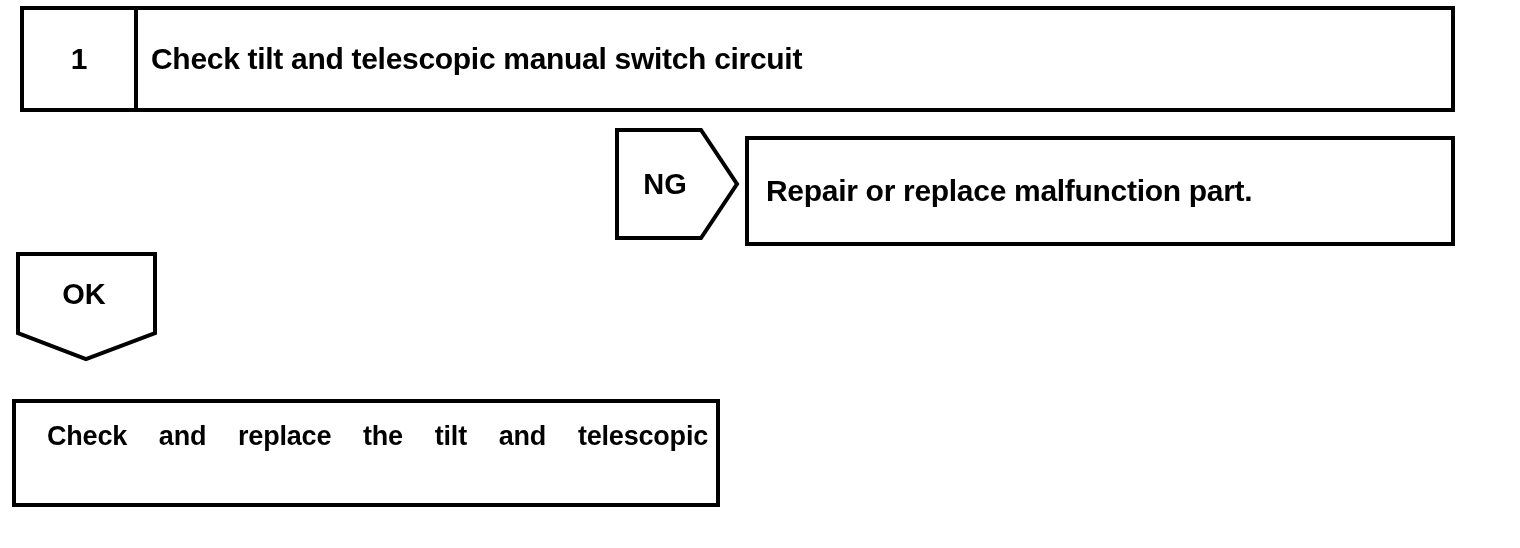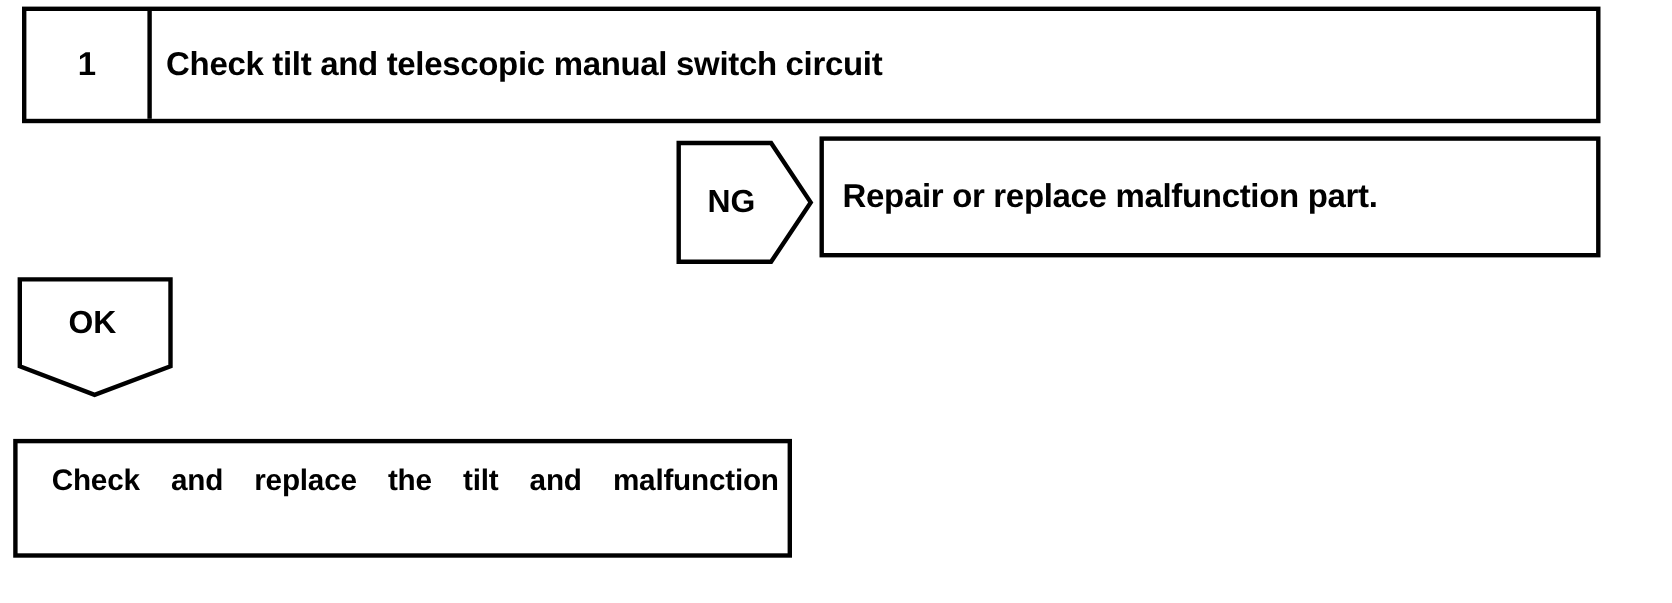--- a/index.html
+++ b/index.html
@@ -51,21 +51,21 @@
     align-items: center;
     padding-left: 13px;
     font-size: 30px;
     font-weight: bold;
     letter-spacing: -0.3px;
     white-space: nowrap;
   }
   
   .ng-box {
     left: 745px;
-    top: 124px;
+    top: 136px;
     width: 710px;
     height: 110px;
     display: flex;
     align-items: center;
     padding-left: 17px;
     font-size: 30px;
     letter-spacing: -0.3px;
     white-space: nowrap;
   }
   
@@ -127,16 +127,16 @@
   <div class="box ng-box">
     <span>Repair or replace malfunction part.</span>
   </div>
 
   <svg class="connector ok-connector" width="141" height="110" viewBox="0 0 141 110">
     <polygon points="2,2 139,2 139,81 70,107 2,81"></polygon>
     <text x="68" y="42" text-anchor="middle" dominant-baseline="central">OK</text>
   </svg>
 
   <div class="box result-box">
-    <div class="justify-line">Check and replace the tilt and malfunction</div>
+    <div class="justify-line">Check and replace the tilt and telescopic</div>
   </div>
 
 </div>
 
 </body></html>

